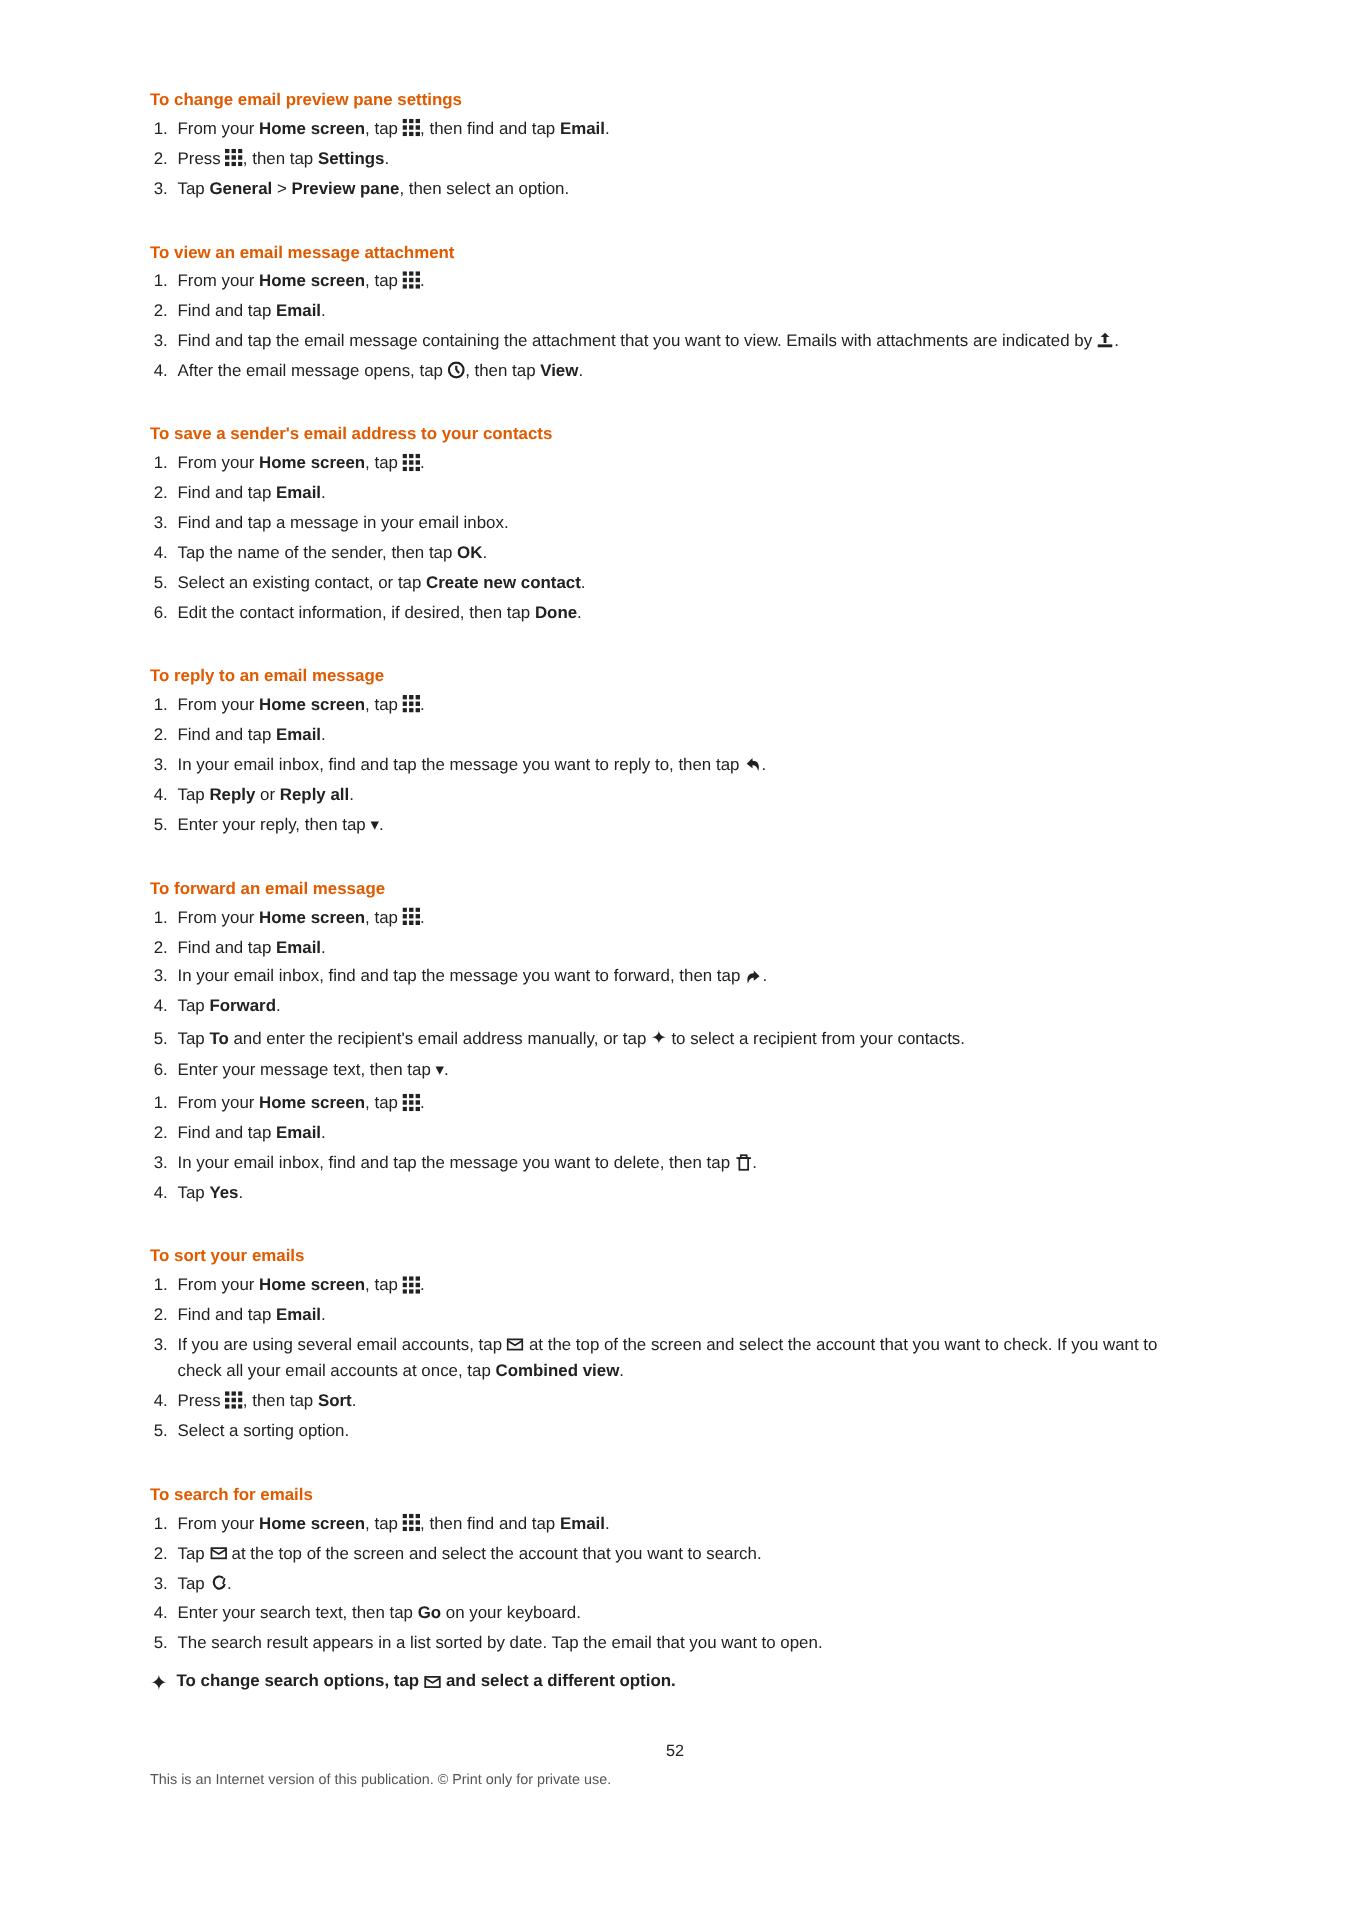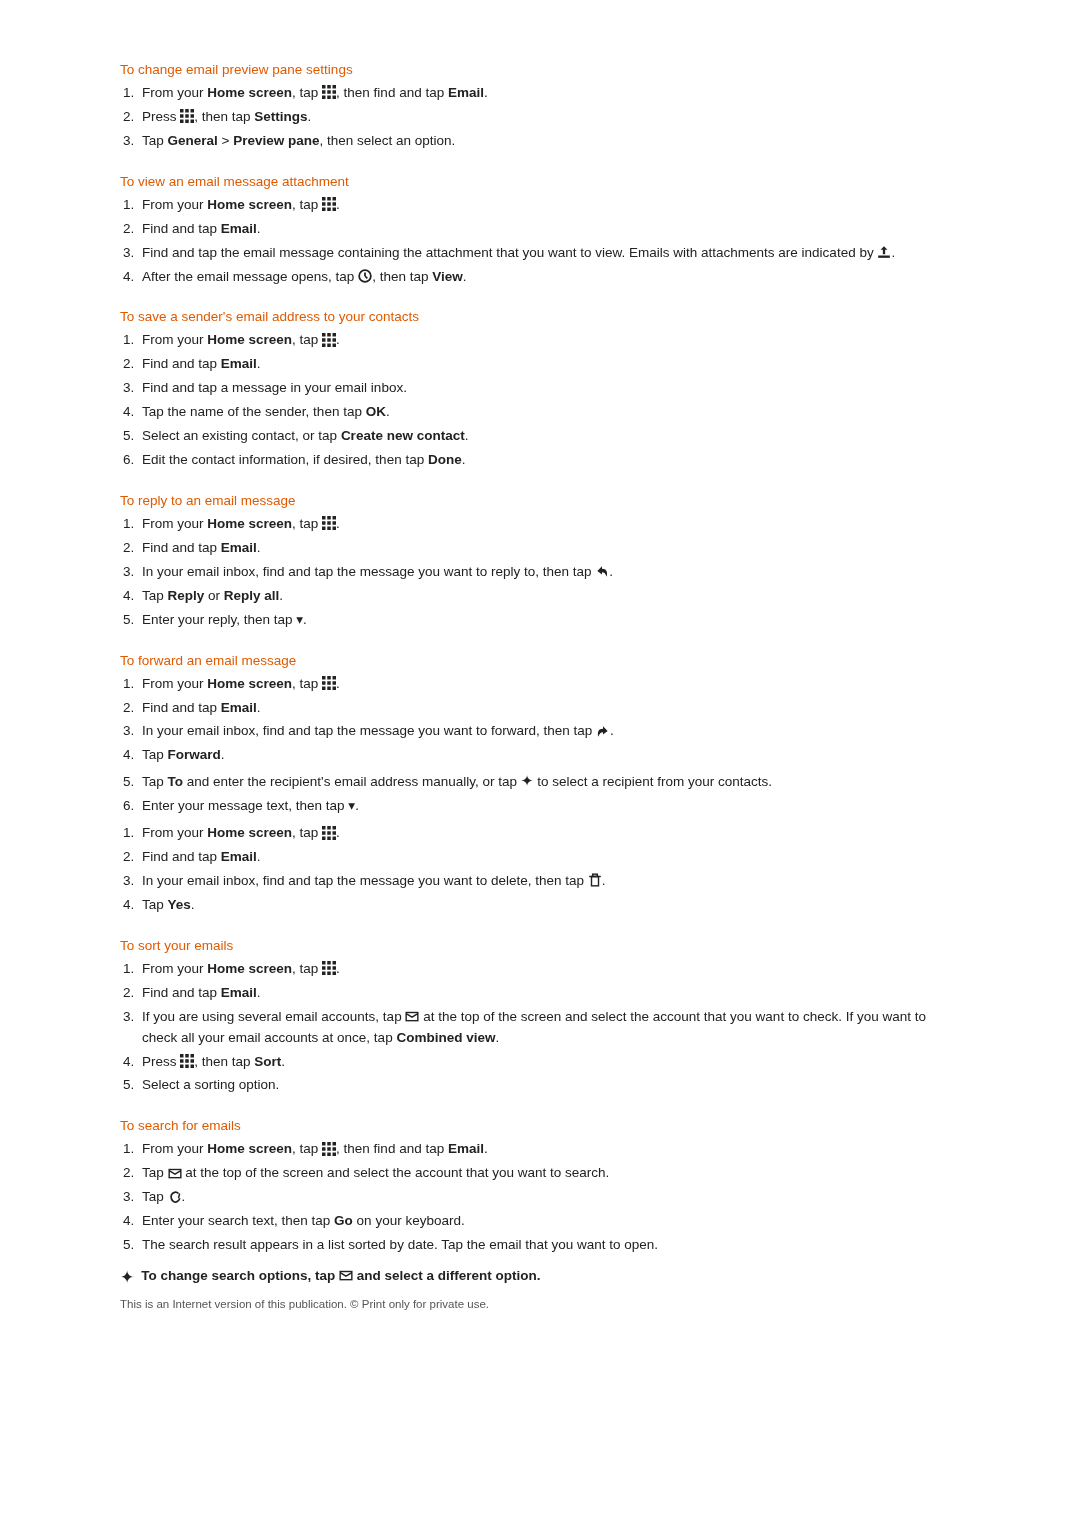--- a/index.html
+++ b/index.html
@@ -8,22 +8,22 @@
       font-family: Arial, Helvetica, sans-serif;
       font-size: 13.5px;
       color: #222;
       width: 1080px;
       min-height: 1527px;
       padding: 40px 120px 60px 120px;
     }
     .section-title {
       color: #e05a00;
       font-size: 13.5px;
-      font-weight: normal;
-      margin-top: 22px;
+      font-weight: bold;
+      margin-top: 32px;
       margin-bottom: 6px;
     }
     ol {
       margin-left: 18px;
       margin-bottom: 6px;
     }
     ol li {
       margin-bottom: 3px;
       line-height: 1.55;
       padding-left: 4px;
@@ -286,14 +286,15 @@
   </div>
 
   <div class="tip-row">
     <span class="tip-icon">✦</span>
     <span class="tip-text">To change search options, tap <svg class="grid-icon" viewBox="0 0 12 12">
           <rect x="1" y="3" width="10" height="7" fill="none" stroke="#222" stroke-width="1.2"></rect>
           <polyline points="1,4 6,7 11,4" fill="none" stroke="#222" stroke-width="1.2"></polyline>
         </svg> and select a different option.</span>
   </div>
 
+  <div class="page-number">52</div>
   <div class="footer">This is an Internet version of this publication. © Print only for private use.</div>
 </div>
 
 </body></html>

